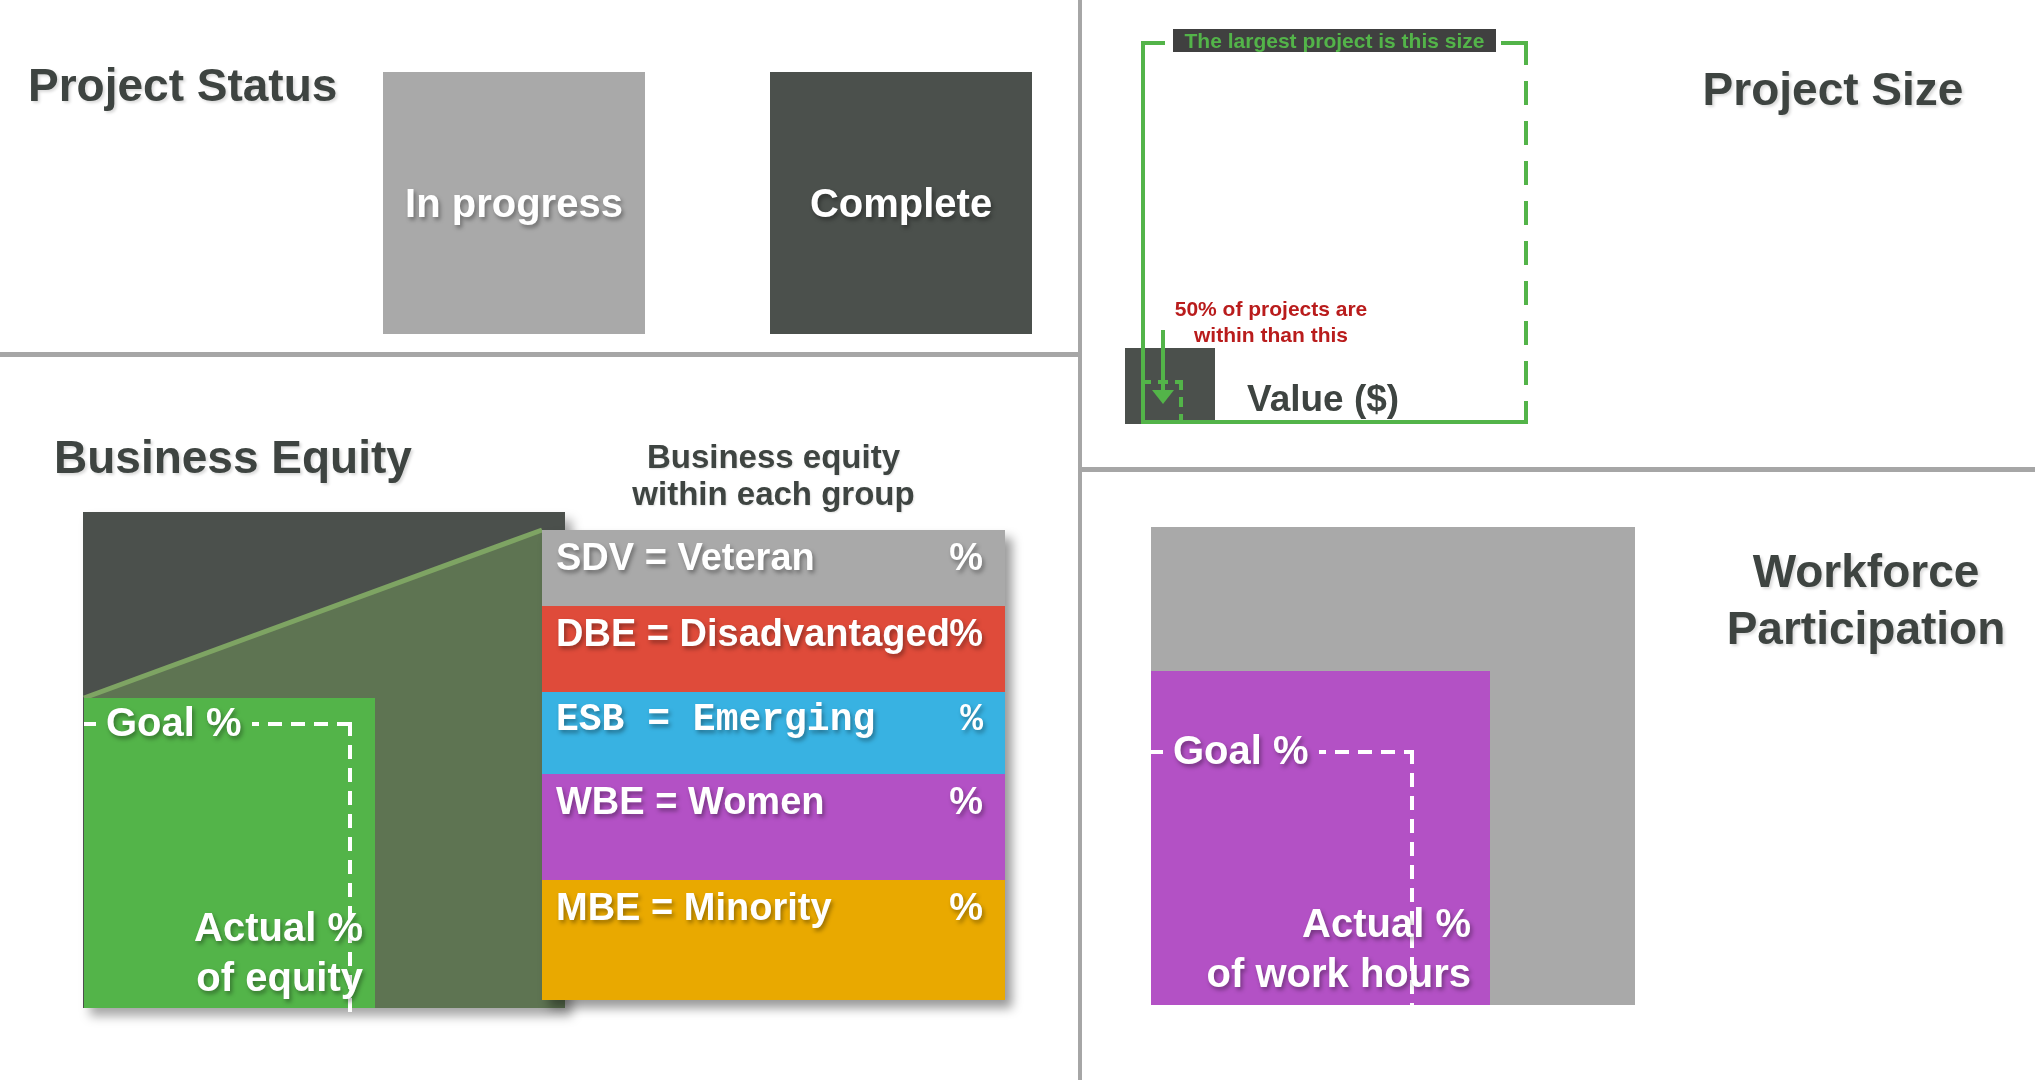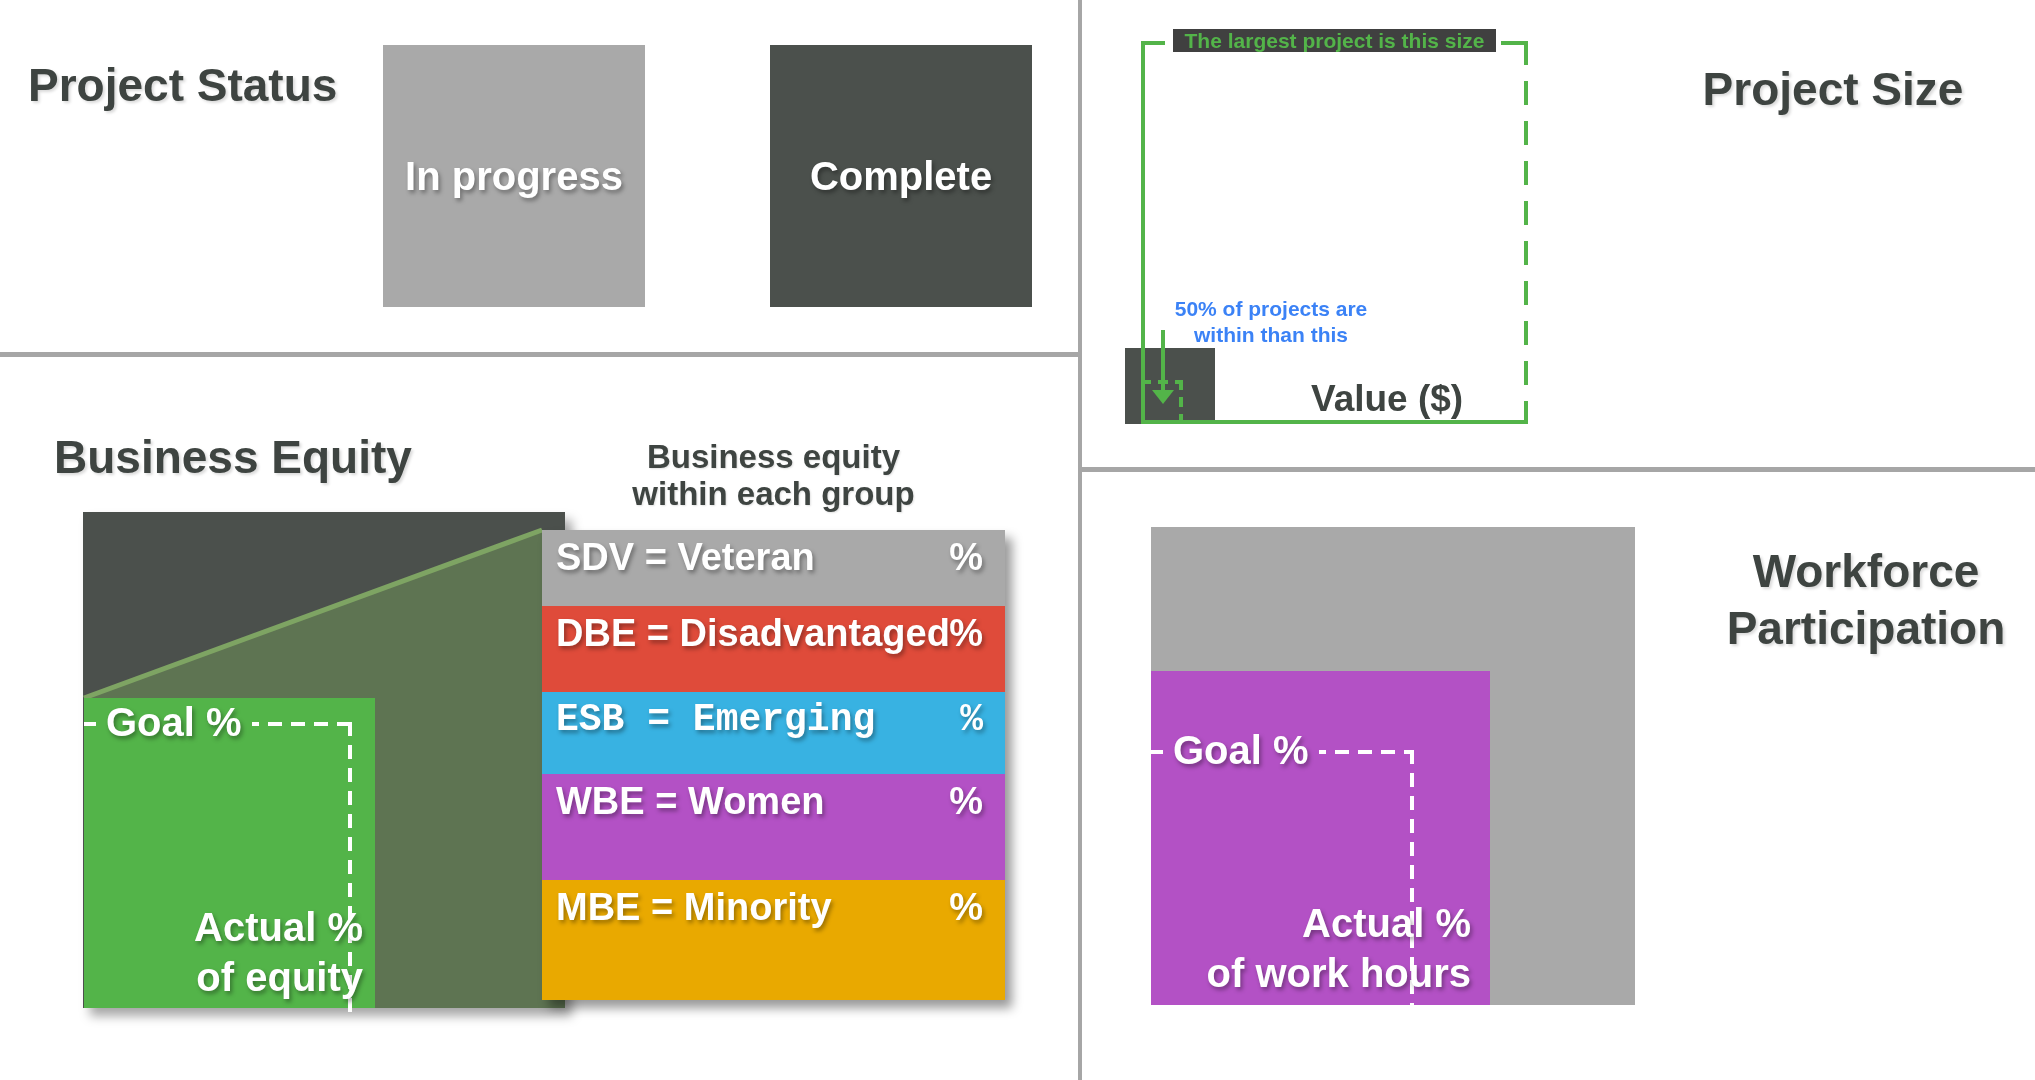--- a/index.html
+++ b/index.html
@@ -4,30 +4,30 @@
 <style>
   html,body{margin:0;padding:0;background:#ffffff;}
   .canvas{
     position:relative;width:2035px;height:1080px;background:#fff;overflow:hidden;
     font-family:"Liberation Sans","DejaVu Sans",sans-serif;font-weight:bold;
   }
   .abs{position:absolute;}
   .divider{background:#a6a6a6;}
   .qtitle{color:#3e4441;font-size:46px;line-height:1.18;text-shadow:2px 2px 3px rgba(0,0,0,0.15);}
   .sq-label{color:#fff;font-size:40px;text-shadow:2px 3px 4px rgba(0,0,0,0.35);}
-  .center-label{display:flex;align-items:center;justify-content:center;}
+  .center-label{display:flex;align-items:center;justify-content:center;margin-top:27px;}
   
   .dash-h-w{height:4px;background:repeating-linear-gradient(90deg,#fff 0 14px,transparent 14px 23px);}
   .dash-v-w{width:4px;background:repeating-linear-gradient(180deg,#fff 0 14px,transparent 14px 23px);}
   .dash-h-g{height:4px;background:repeating-linear-gradient(90deg,#53b449 0 24px,transparent 24px 40px);}
   .dash-v-g{width:4px;background:repeating-linear-gradient(180deg,#53b449 0 24px,transparent 24px 40px);}
   .dash-h-g-s{height:4px;background:repeating-linear-gradient(90deg,#53b449 0 10px,transparent 10px 17px);}
   .dash-v-g-s{width:4px;background:repeating-linear-gradient(180deg,#53b449 0 10px,transparent 10px 17px);}
   .solid-g{background:#53b449;}
-  .green-note{color:#3b82f6;font-size:21px;line-height:26px;text-align:center;}
+  .green-note{color:#b91c1c;font-size:21px;line-height:26px;text-align:center;}
   .goal-label{color:#fff;font-size:40px;line-height:48px;padding:0 10px;text-shadow:2px 3px 4px rgba(0,0,0,0.35);}
   .actual-label{color:#fff;font-size:40px;line-height:50px;text-align:right;text-shadow:2px 3px 4px rgba(0,0,0,0.35);}
   
   .be-bars{display:flex;flex-direction:column;box-shadow:7px 8px 10px rgba(0,0,0,0.4);}
   .be-row{position:relative;width:100%;}
   .be-row:nth-child(1){height:76px;}
   .be-row:nth-child(2){height:86px;}
   .be-row:nth-child(3){height:82px;}
   .be-row:nth-child(4){height:106px;}
   .be-row:nth-child(5){height:120px;}
@@ -72,21 +72,21 @@
   <div class="abs dash-v-g-s" style="left:1179px;top:380px;height:44px;"></div>
 
   <div class="abs solid-g" style="left:1161px;top:330px;width:4px;height:62px;"></div>
   <div class="abs arrow-head" style="left:1152px;top:390px;"></div>
 
   <div class="abs green-note" style="left:1141px;top:296px;width:260px;">
     <div>50% of projects are</div>
     <div>within than this</div>
   </div>
 
-  <div class="abs" style="left:1311px;top:378px;color:#3e4441;font-size:37px;text-align:center;">Value ($)</div>
+  <div class="abs" style="left:1247px;top:378px;color:#3e4441;font-size:37px;text-align:center;">Value ($)</div>
 
   <div class="abs qtitle" style="left:54px;top:430px;">Business Equity</div>
 
   <div class="abs" style="left: 83px; top: 512px; width: 482px; height: 496px; box-shadow: rgba(0, 0, 0, 0.35) 7px 8px 10px; background-color: rgb(75, 80, 76);">
     <svg width="482" height="496" viewBox="0 0 482 496" style="position:absolute;left:0;top:0;">
       <polygon points="1,186 459,18 482,18 482,496 1,496" fill="#5e7452"></polygon>
       <line x1="1" y1="186" x2="459" y2="18" stroke="#7ea463" stroke-width="5"></line>
     </svg>
   </div>
 

